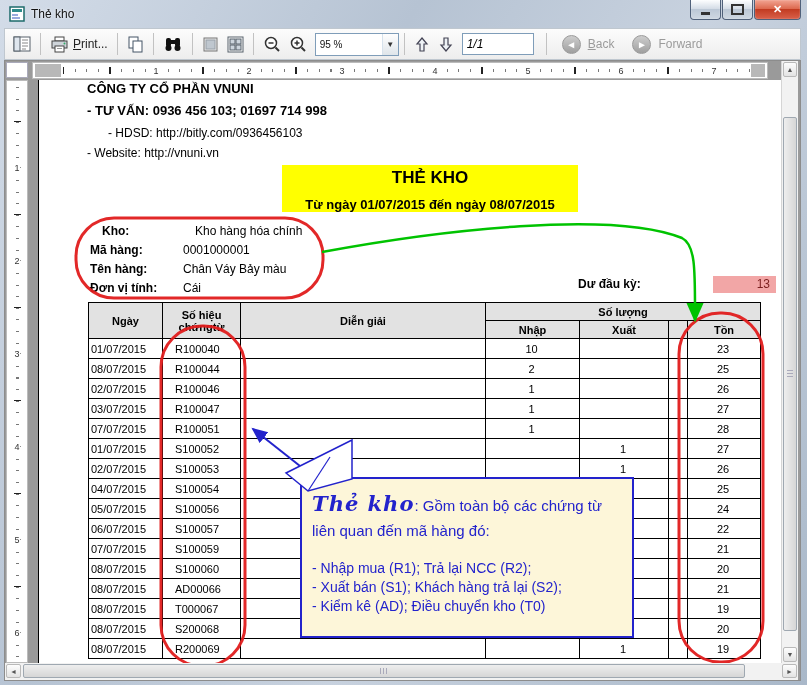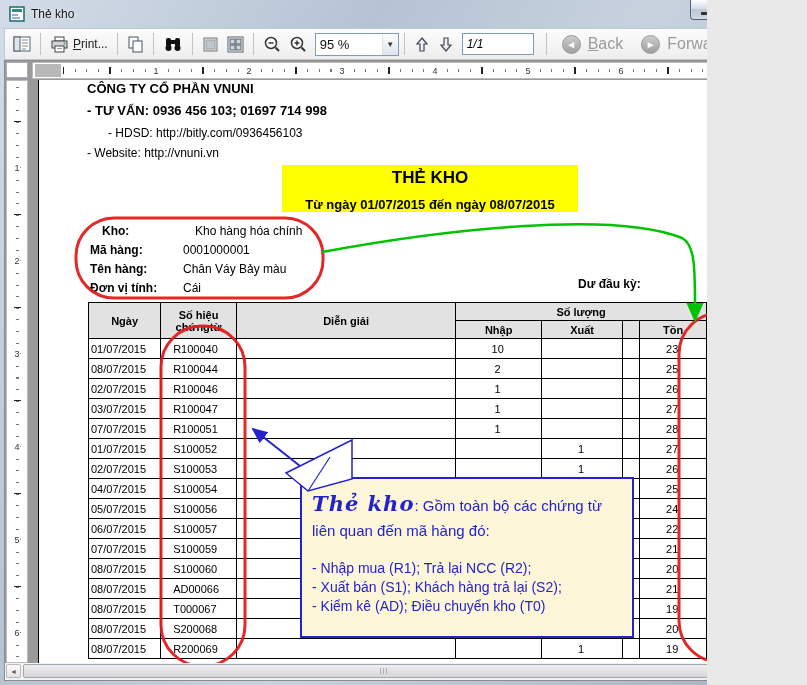--- a/index.html
+++ b/index.html
@@ -1,17 +1,17 @@
 <!DOCTYPE html>
 <html><head>
 <meta charset="utf-8">
 <style>
   html,body{margin:0;padding:0;}
   body{font-family:"Liberation Sans",sans-serif;background:#e9e9e9;}
-  .window{position:relative;width:707px;height:685px;overflow:hidden;
+  .window{position:relative;width:807px;height:685px;overflow:hidden;
     background:linear-gradient(120deg,#d3dce8 0%,#b6c3d3 35%,#c8d2df 60%,#a9b8c9 100%);}
   
   .titlebar{position:absolute;left:0;top:0;width:807px;height:28px;display:flex;align-items:center;}
   .app-icon{width:16px;height:16px;margin:0 6px 0 9px;flex:0 0 auto;}
   .title-text{font-size:12px;color:#111;text-shadow:0 0 3px #fff;}
   .win-controls{position:absolute;right:6px;top:0;display:flex;}
   .win-btn{height:19px;border:1px solid #50617a;border-top:none;border-radius:0 0 4px 4px;
     display:flex;align-items:center;justify-content:center;font-size:11px;color:#222;
     background:linear-gradient(#fdfeff,#d5dde7 45%,#bcc8d6 50%,#cfd8e2);box-shadow:inset 0 0 1px #fff;margin-left:1px;}
   .win-btn.min,.win-btn.max{width:29px;}
@@ -21,25 +21,25 @@
   .glyph-max{width:9px;height:7px;border:2px solid #333;}
   
   .toolbar{position:absolute;left:4px;top:28px;width:797px;height:32px;
     background:linear-gradient(#fcfcfc,#ededed);border:1px solid #bfc7cf;box-sizing:border-box;
     display:flex;align-items:center;padding:0 4px;}
   .tbtn{display:flex;align-items:center;gap:4px;padding:3px 4px;border-radius:2px;cursor:default;}
   .tsep{width:1px;height:22px;background:#c2c2c2;margin:0 5px;flex:0 0 auto;}
   .tlabel{font-size:12px;color:#222;}
   .tlabel.u::first-letter{text-decoration:underline;}
   .combo{display:flex;align-items:center;width:82px;height:21px;border:1px solid #7f9db9;background:#fff;margin-left:4px;}
-  .combo .val{flex:1;font-size:13px;padding-left:4px;color:#111;}
+  .combo .val{flex:1;font-size:10px;padding-left:4px;color:#111;}
   .combo .drop{width:15px;height:100%;display:flex;align-items:center;justify-content:center;font-size:8px;color:#333;border-left:1px solid #d7e2ec;background:linear-gradient(#fefefe,#dfe5ea);}
   .pagebox{width:62px;height:20px;border:1px solid #7f9db9;background:#fff;font-size:12px;
     font-family:"Liberation Sans",sans-serif;padding:0 4px;margin-left:4px;font-style:italic;}
-  .navlabel{font-size:16px;color:#9b9b9b;margin:0 10px 0 3px;}
+  .navlabel{font-size:12px;color:#9b9b9b;margin:0 10px 0 3px;}
   .navlabel.u::first-letter{text-decoration:underline;}
   .navcircle{width:17px;height:17px;border-radius:50%;background:linear-gradient(#cdcdcd,#9f9f9f);
     border:1px solid #9a9a9a;display:flex;align-items:center;justify-content:center;color:#fff;font-size:10px;font-weight:bold;}
   
   .preview-bg{position:absolute;left:4px;top:60px;width:797px;height:621px;background:#9a9a9a;border:1px solid #8c8c8c;box-sizing:border-box;}
   .corner-box{position:absolute;left:6px;top:62px;width:22px;height:16px;background:#fff;border:1px solid #aab;box-sizing:border-box;}
   .h-ruler{position:absolute;left:32px;top:62px;width:736px;height:17px;background-color:#fff;border:1px solid #bbb;box-sizing:border-box;
     background-image:
       repeating-linear-gradient(to right,#222 0 1px,transparent 1px 46.5px),
       repeating-linear-gradient(to right,#777 0 1px,transparent 1px 11.62px);

